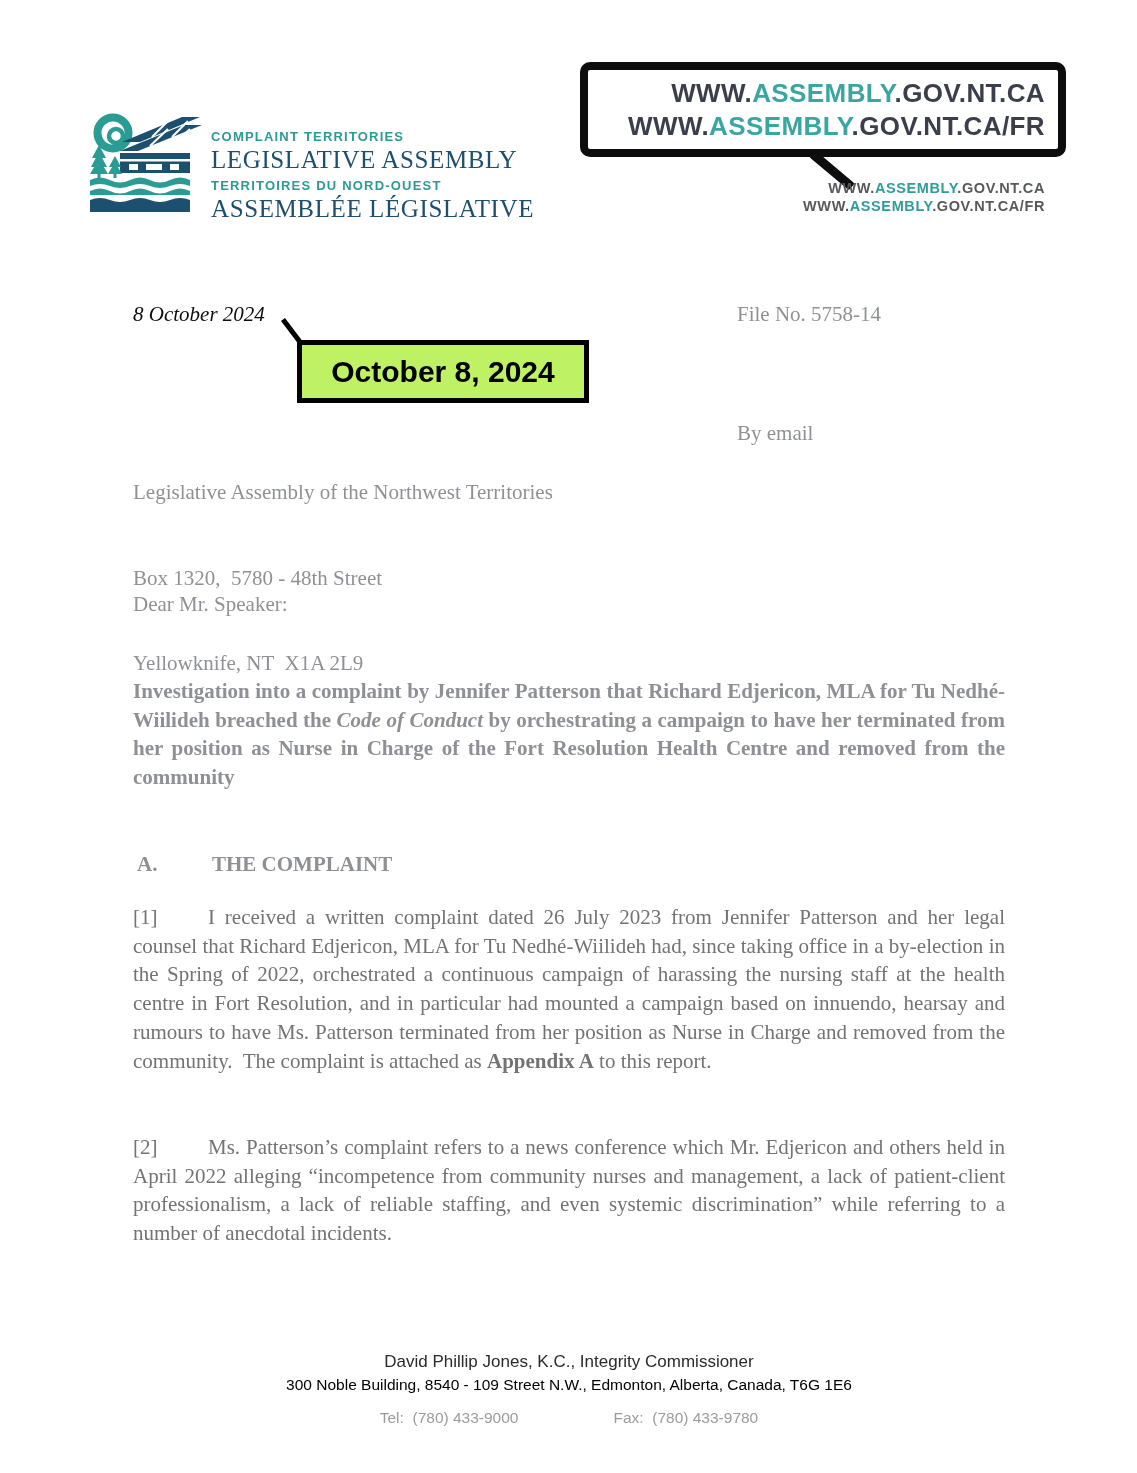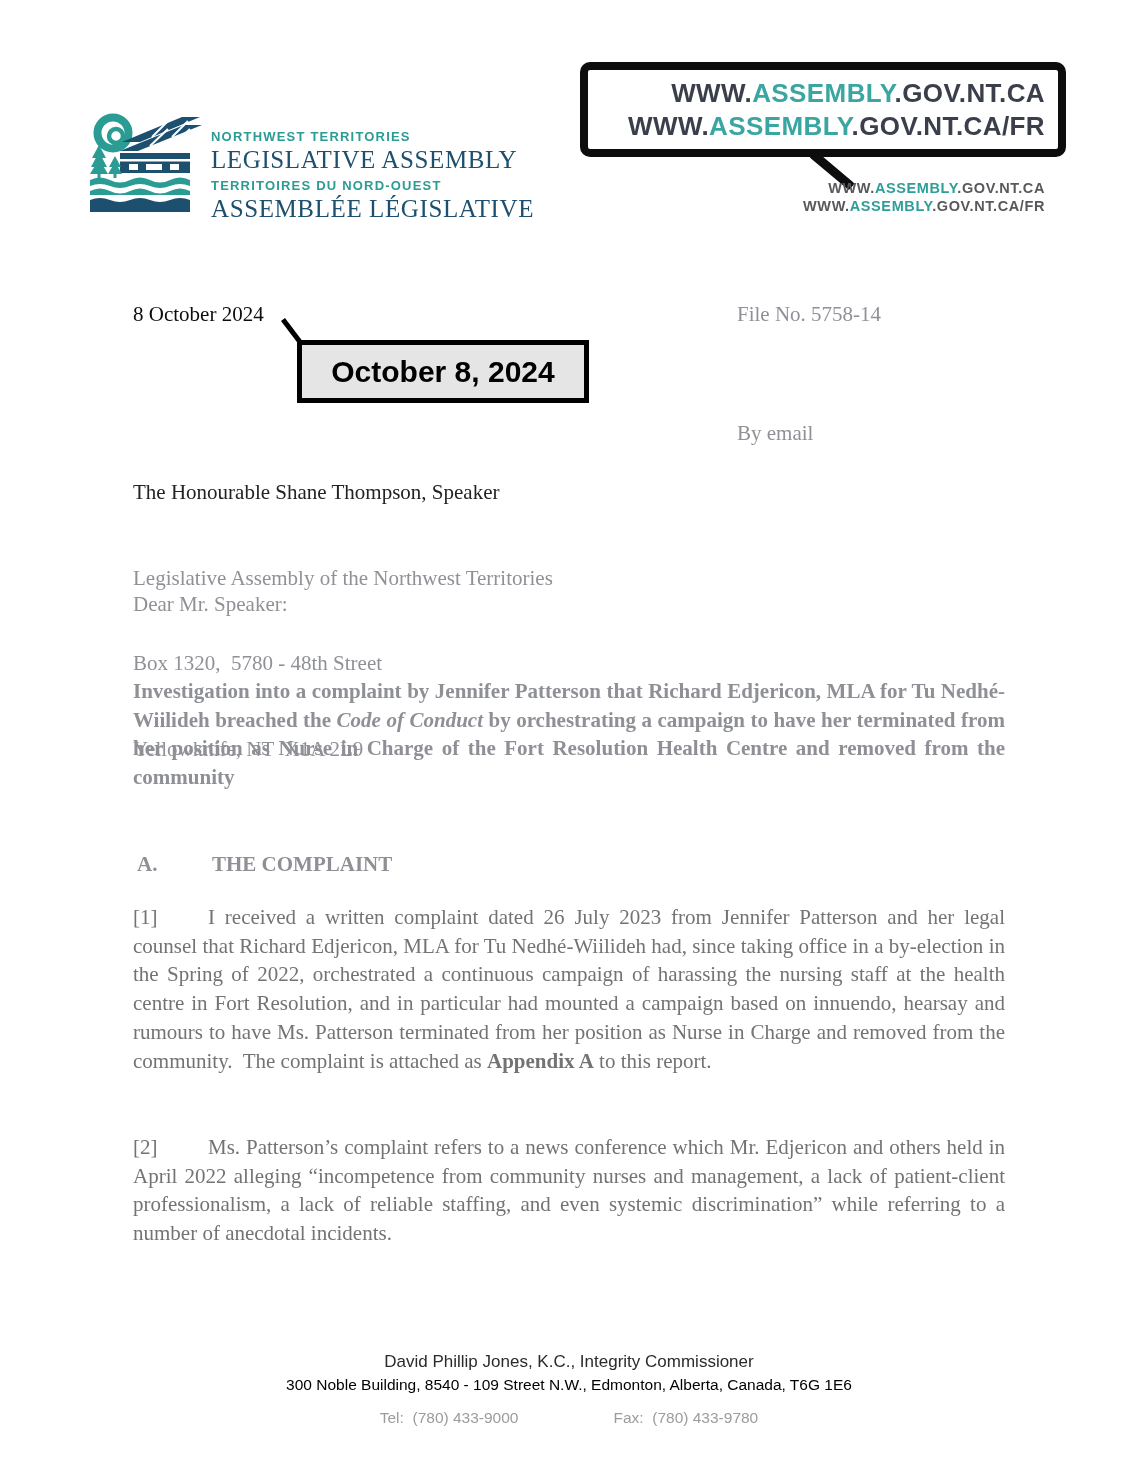--- a/index.html
+++ b/index.html
@@ -51,35 +51,35 @@
     position:absolute; right:92px; top:179px; text-align:right;
     font-family:"Liberation Sans", sans-serif;
     font-weight:bold; font-size:14.5px; letter-spacing:0.6px;
     line-height:18px; color:#58595d;
   }
   .urls-small .brand-teal { color:#2f9e99; }
 
   
   .date-line {
     position:absolute; left:133px; top:302px;
-    font-size:21px; color:#0d0d0d;
+    font-size:21px; color:#0d0d0d;font-style:italic;
   }
   .file-no {
     position:absolute; left:737px; top:302px;
     font-size:21px; color:#8f9197;
   }
   .date-pointer {
     position:absolute; left:283px; top:317px;
     width:33px; height:5px; background:#000;
     transform:rotate(53deg); transform-origin:0 50%;
   }
   .date-callout {
     position:absolute; left:297px; top:340px;
     width:292px; height:63px; box-sizing:border-box;
-    border:5px solid #000; background:#e5e5e5;
+    border:5px solid #000; background:#bef264;
     display:flex; align-items:center; justify-content:center;
     font-family:"Liberation Sans", sans-serif;
     font-weight:bold; font-size:30px; color:#000;
   }
 
   .recipient {
     position:absolute; left:133px; top:421px;
     font-size:21px; line-height:28.5px; color:#8f9197; white-space:pre;
   }
   .recipient .name { color:#232323; }
@@ -165,21 +165,21 @@
 
       <g>
         <path d="M4,68 Q14,63 24,68 T44,68 T64,68 T84,68 T104,68 L104,74 Q94,70 84,74 T64,74 T44,74 T24,74 T4,74 Z" fill="#2a9c93"></path>
         <path d="M4,79 Q14,74 24,79 T44,79 T64,79 T84,79 T104,79 L104,83 L4,83 Z" fill="#2a9c93"></path>
         <path d="M4,88 Q14,84 24,88 T44,88 T64,88 T84,88 T104,88 L104,100 L4,100 Z" fill="#1d4f6e"></path>
       </g>
     </svg>
   </div>
 
   <div class="logo-text">
-    <div class="logo-small">NORTHWEST TERRITORIES</div>
+    <div class="logo-small">COMPLAINT TERRITORIES</div>
     <div class="logo-large">LEGISLATIVE ASSEMBLY</div>
     <div class="logo-small">TERRITOIRES DU NORD-OUEST</div>
     <div class="logo-large">ASSEMBLÉE LÉGISLATIVE</div>
   </div>
 
   <div class="url-callout">
     <div class="url-line"><span>WWW.</span><span class="brand-teal">ASSEMBLY</span><span>.GOV.NT.CA</span></div>
     <div class="url-line"><span>WWW.</span><span class="brand-teal">ASSEMBLY</span><span>.GOV.NT.CA/FR</span></div>
   </div>
   <div class="callout-pointer"></div>
@@ -191,21 +191,20 @@
 
   <div class="date-line">8 October 2024</div>
   <div class="file-no">File No. 5758-14</div>
 
   <div class="date-pointer"></div>
   <div class="date-callout">
     <span>October 8, 2024</span>
   </div>
 
   <div class="recipient">
-    <div class="name">The Honourable Shane Thompson, Speaker</div>
     <div>Legislative Assembly of the Northwest Territories</div>
     <div>Box 1320,  5780 - 48th Street</div>
     <div>Yellowknife, NT  X1A 2L9</div>
   </div>
   <div class="delivery">By email</div>
 
   <div class="salutation">Dear Mr. Speaker:</div>
 
   <p class="subject"><span>Investigation into a complaint by Jennifer Patterson that Richard Edjericon, MLA for Tu Nedhé-Wiilideh breached the </span><em>Code of Conduct</em><span> by orchestrating a campaign to have her terminated from her position as Nurse in Charge of the Fort Resolution Health Centre and removed from the community</span></p>
 

